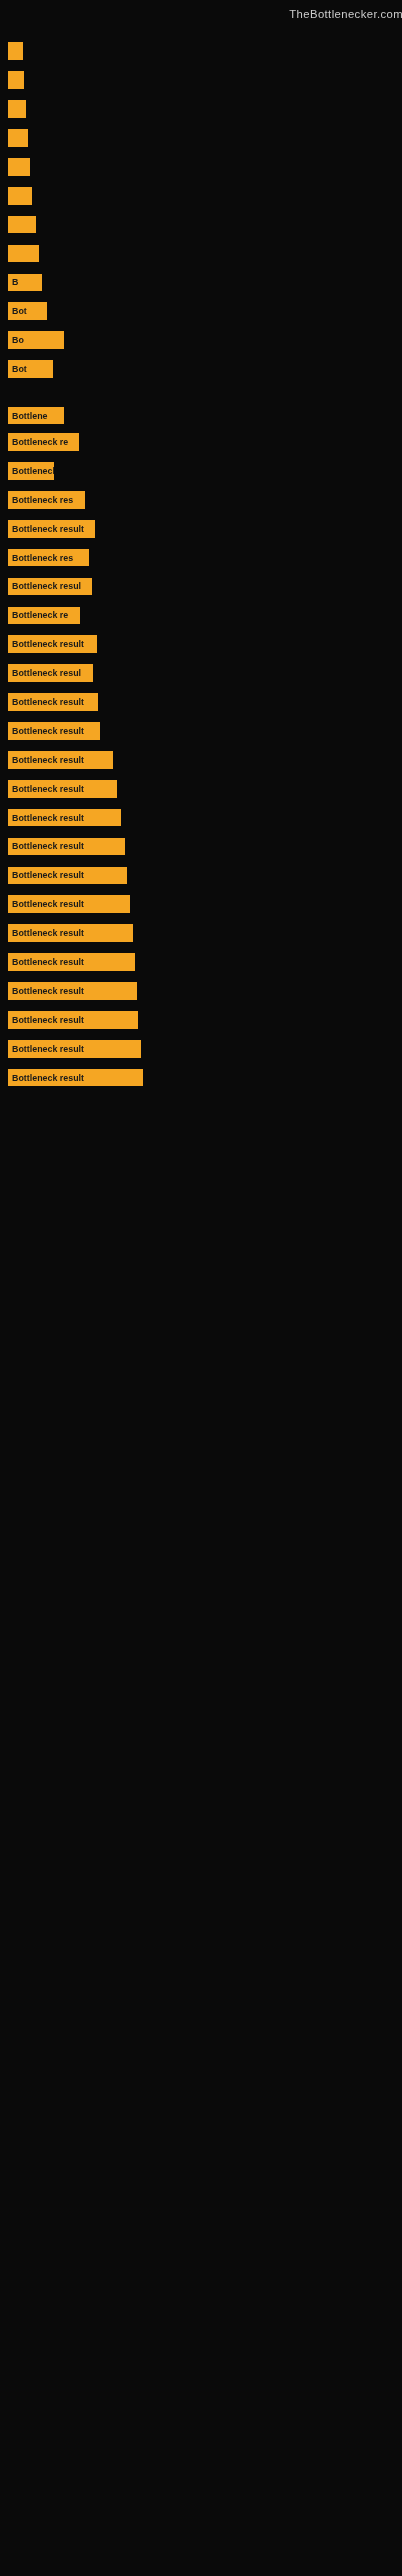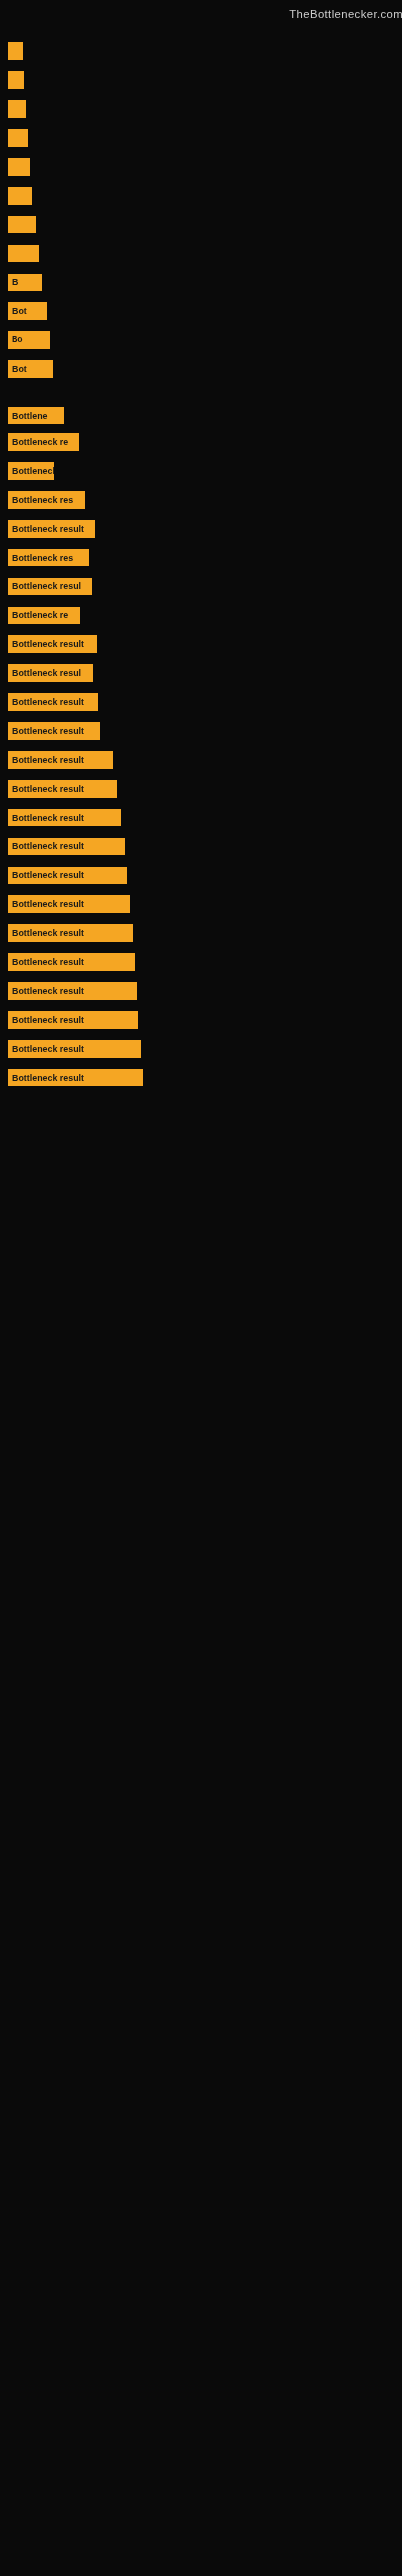--- a/index.html
+++ b/index.html
@@ -84,21 +84,21 @@
       <div class="bar" style="width: 34px;">
         <span class="bar-label">B</span>
       </div>
     </div>
     <div class="bar-row">
       <div class="bar" style="width: 39px;">
         <span class="bar-label">Bot</span>
       </div>
     </div>
     <div class="bar-row">
-      <div class="bar" style="width: 42px; font-family: Liberation Mono, monospace;">
+      <div class="bar" style="width: 56px;">
         <span class="bar-label">Bo</span>
       </div>
     </div>
     <div class="bar-row">
       <div class="bar" style="width: 45px;">
         <span class="bar-label">Bot</span>
       </div>
     </div>
     <div class="bar-row">
       <div class="bar" style="width: 56px; margin-top: 20px;">

